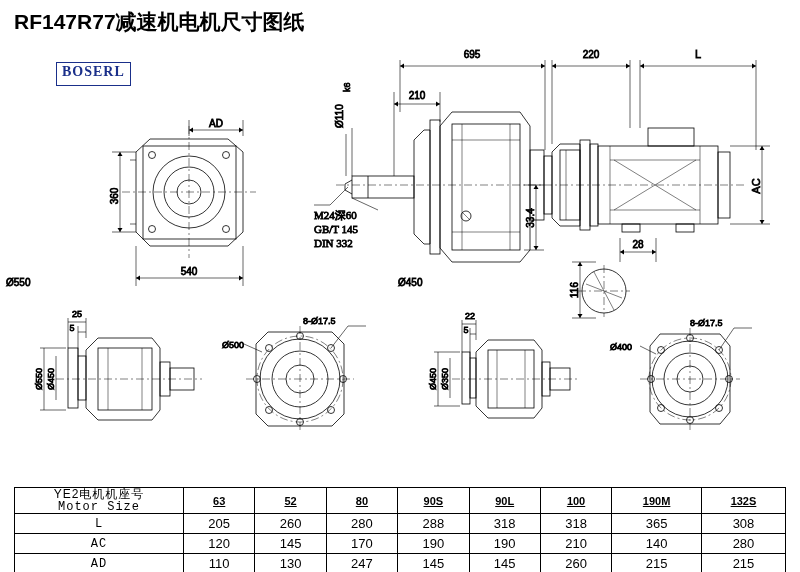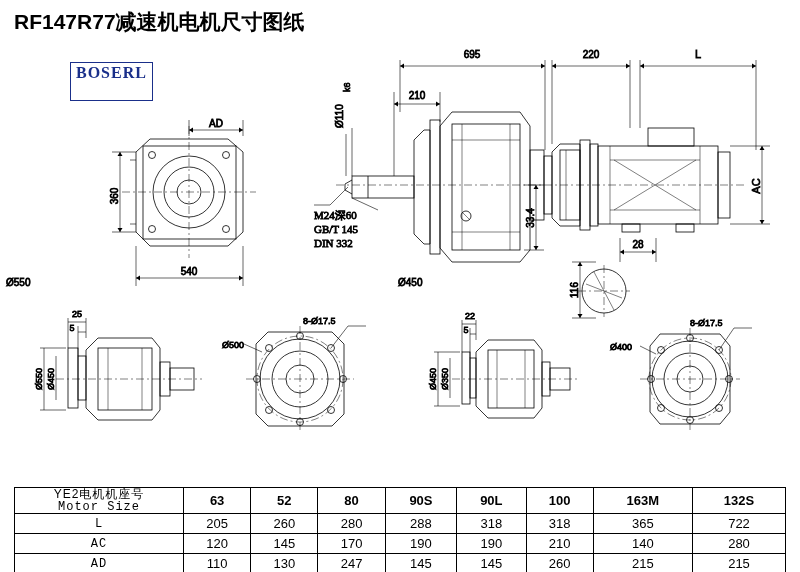--- a/index.html
+++ b/index.html
@@ -24,27 +24,27 @@
     position: absolute;
     left: 14px;
     top: 8px;
     font-size: 21px;
     font-weight: bold;
     letter-spacing: 0px;
     white-space: nowrap;
   }
   #logo {
     position: absolute;
-    left: 70px;
+    left: 56px;
     top: 62px;
     border: 1px solid #1a2f8a;
     color: #1a2f8a;
-    font-size: 16px;
+    font-size: 14px;
     font-weight: bold;
-    padding: 1px 5px 18px 5px;
+    padding: 1px 5px 5px 5px;
     letter-spacing: 1px;
     font-family: "Liberation Serif", serif;
   }
   svg.drawing {
     position: absolute;
     left: 0;
     top: 0;
     width: 800px;
     height: 572px;
   }
@@ -77,21 +77,22 @@
     padding: 0;
   }
   #spec-table td.rowhead {
     width: 168px;
     font-family: "Liberation Mono", monospace;
     letter-spacing: 1px;
     font-size: 12px;
   }
   #spec-table td.hdr2 {
     font-weight: bold;
-    font-size: 13px;
+    font-size: 11px;
+    text-decoration: underline;
   }
   .cn { font-family: "Liberation Sans", sans-serif; }
   .two-line {
     line-height: 1.05;
   }
 </style>
 </head>
 <body>
 
 <div class="page">
@@ -415,33 +416,33 @@
         <td class="rowhead two-line" rowspan="1">
           <div class="cn">YE2电机机座号</div>
           <div>Motor Size</div>
         </td>
         <td class="hdr2">63</td>
         <td class="hdr2">52</td>
         <td class="hdr2">80</td>
         <td class="hdr2">90S</td>
         <td class="hdr2">90L</td>
         <td class="hdr2">100</td>
-        <td class="hdr2">163M</td>
+        <td class="hdr2">190M</td>
         <td class="hdr2">132S</td>
       </tr>
       <tr>
         <td class="rowhead">L</td>
         <td>205</td>
         <td>260</td>
         <td>280</td>
         <td>288</td>
         <td>318</td>
         <td>318</td>
         <td>365</td>
-        <td>722</td>
+        <td>308</td>
       </tr>
       <tr>
         <td class="rowhead">AC</td>
         <td>120</td>
         <td>145</td>
         <td>170</td>
         <td>190</td>
         <td>190</td>
         <td>210</td>
         <td>140</td>

